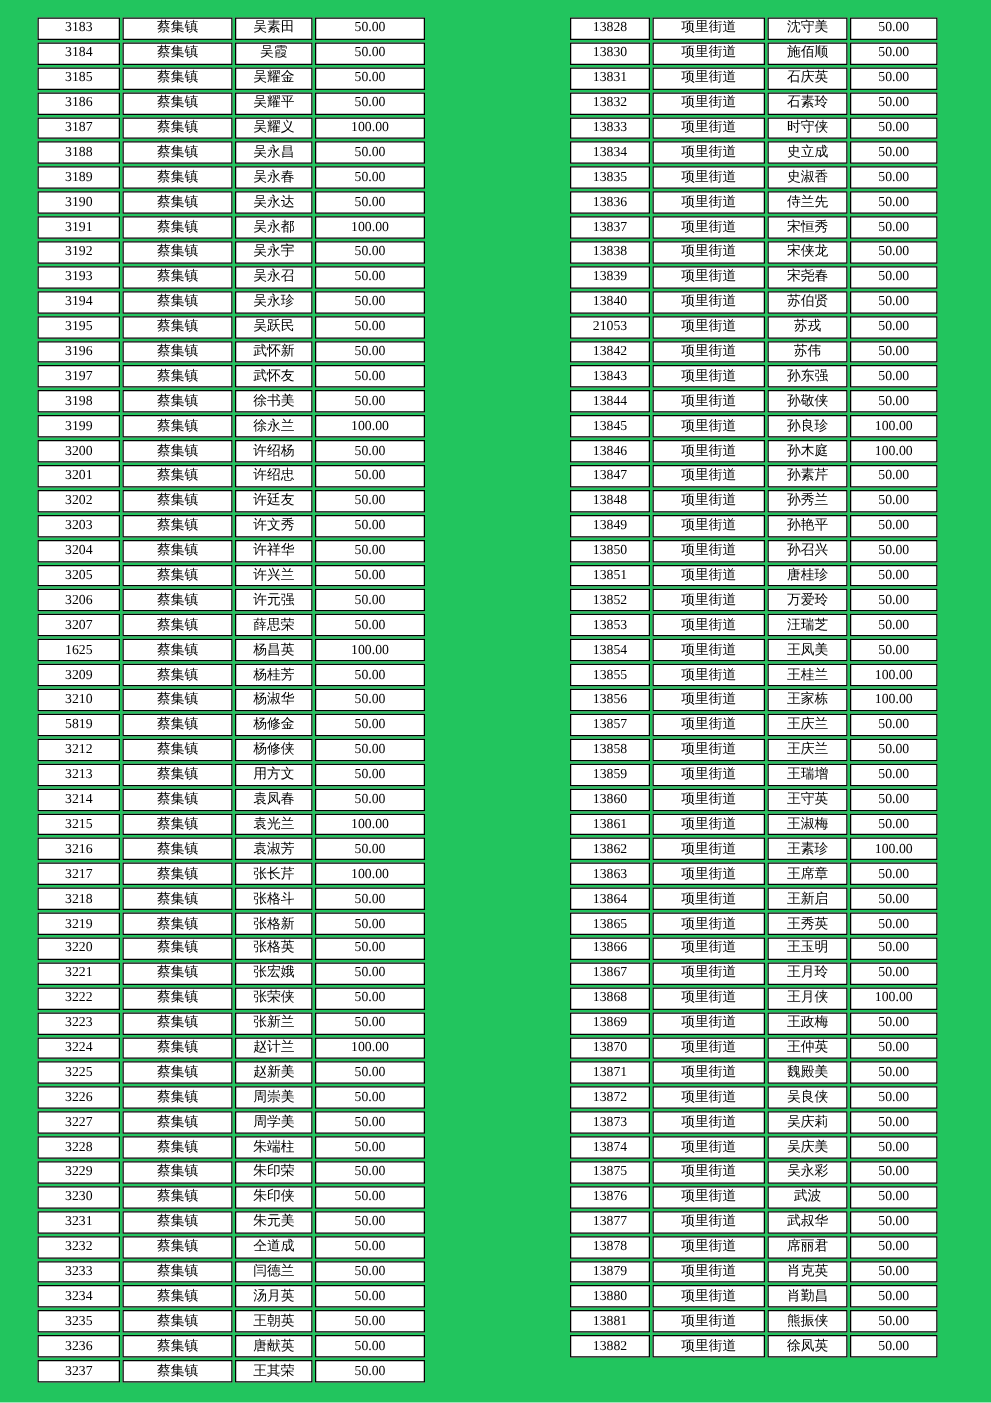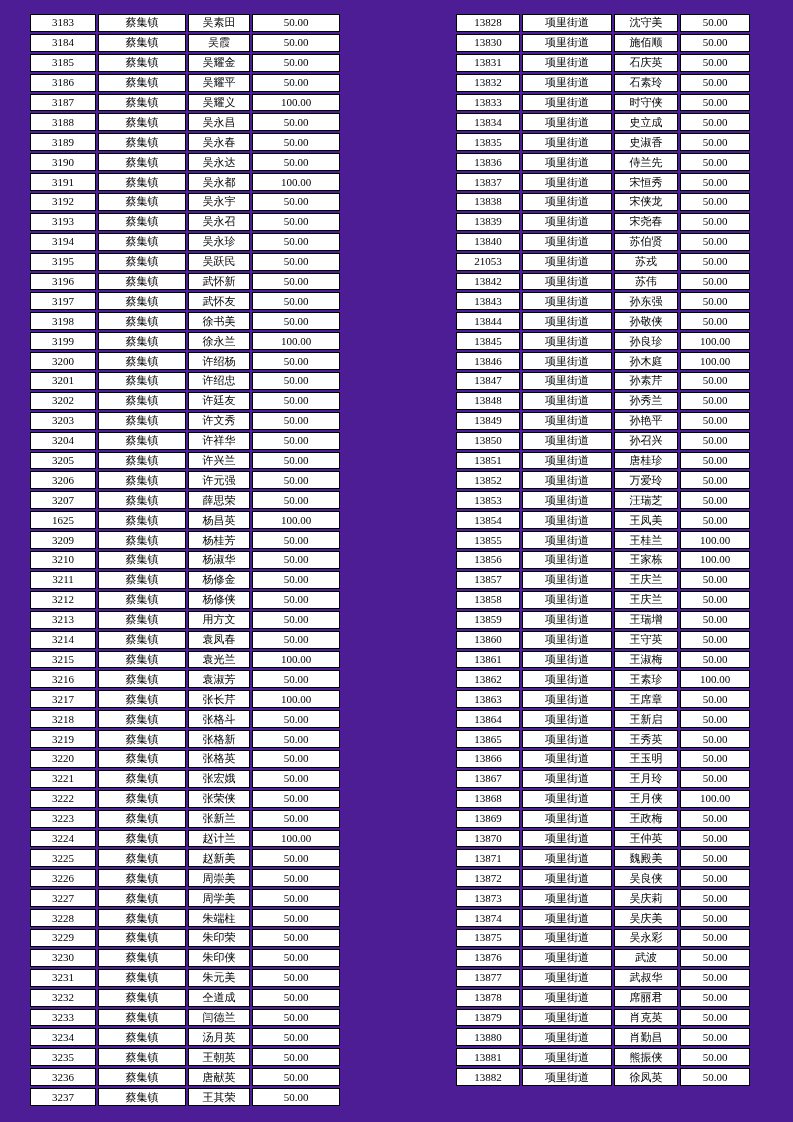--- a/index.html
+++ b/index.html
@@ -4,21 +4,21 @@
 <style>
   html, body {
     margin: 0;
     padding: 0;
     background: #ffffff;
   }
   .page {
     position: relative;
     width: 793px;
     height: 1122px;
-    background: #4c1d95;
+    background: #22c55e;
     font-family: "Liberation Serif", "DejaVu Serif", serif;
     color: #000000;
     overflow: hidden;
   }
   table.grant-table {
     position: absolute;
     border-collapse: separate;
     border-spacing: 2px;
     table-layout: fixed;
   }
@@ -227,21 +227,21 @@
           <td>杨桂芳</td>
           <td>50.00</td>
         </tr>
         <tr>
           <td>3210</td>
           <td>蔡集镇</td>
           <td>杨淑华</td>
           <td>50.00</td>
         </tr>
         <tr>
-          <td>3211</td>
+          <td>5819</td>
           <td>蔡集镇</td>
           <td>杨修金</td>
           <td>50.00</td>
         </tr>
         <tr>
           <td>3212</td>
           <td>蔡集镇</td>
           <td>杨修侠</td>
           <td>50.00</td>
         </tr>

